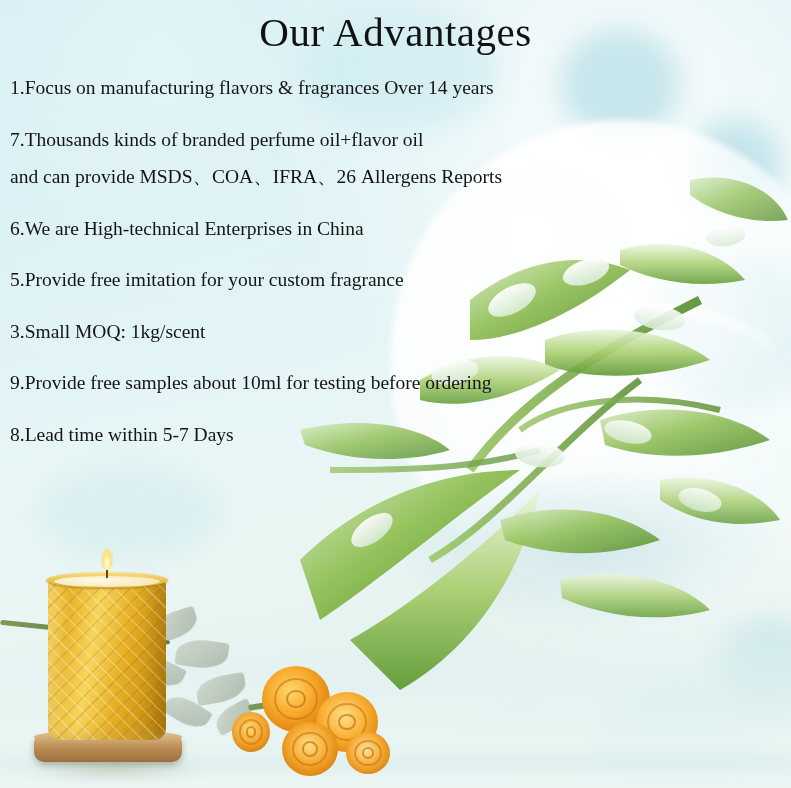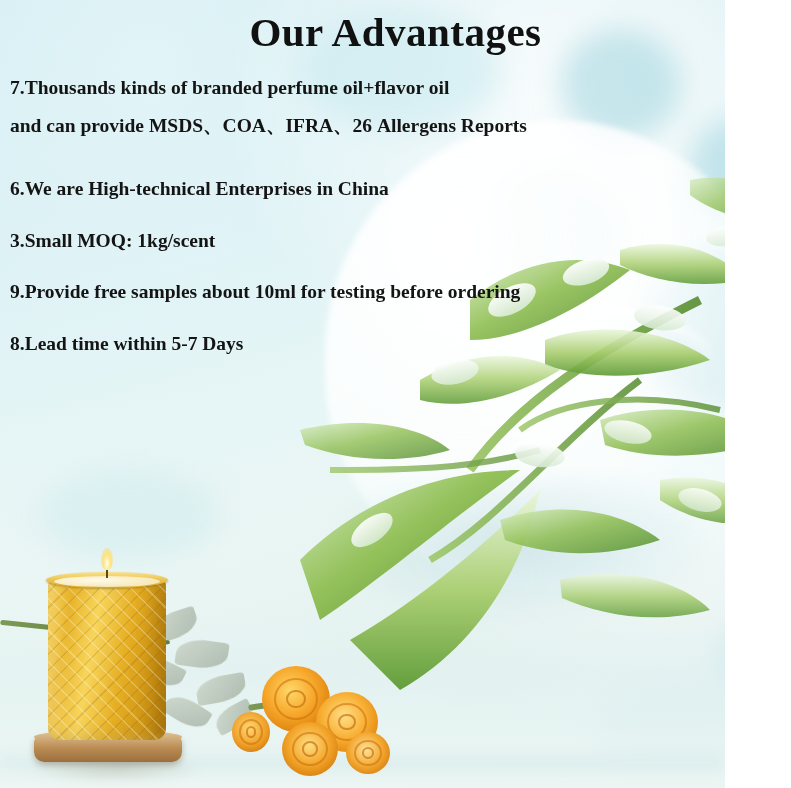--- a/index.html
+++ b/index.html
@@ -2,26 +2,25 @@
 <html><head>
 <meta charset="utf-8">
 <style>
   html, body {
     margin: 0;
     padding: 0;
     background: #ffffff;
   }
   #canvas {
     position: relative;
-    width: 725px;
+    width: 791px;
     height: 788px;
     overflow: hidden;
     font-family: "Liberation Serif", serif;
     background: #86efac;
-    font-weight: bold;
   }
 
   
   .bg-base {
     position: absolute;
     inset: 0;
     background:
       radial-gradient(circle at 78% 12%, rgba(255,255,255,0.85) 0%, rgba(255,255,255,0) 38%),
       radial-gradient(circle at 95% 55%, rgba(255,255,255,0.70) 0%, rgba(255,255,255,0) 40%),
       radial-gradient(circle at 20% 8%, rgba(226,245,248,0.95) 0%, rgba(226,245,248,0) 45%),
@@ -113,21 +112,21 @@
   }
   .line {
     font-size: 19.5px;
     color: #141414;
     line-height: 1.0;
     margin-bottom: 32px;
     white-space: nowrap;
   }
   .line.cont {
     margin-top: -14px;
-    margin-bottom: 44px;
+    margin-bottom: 32px;
   }
 
   
   .candle-wrap { position: absolute; left: 30px; top: 560px; width: 180px; height: 215px; }
   .candle-glass {
     position: absolute;
     left: 18px; top: 18px;
     width: 118px; height: 162px;
     border-radius: 8px 8px 12px 12px;
     background:
@@ -336,21 +335,23 @@
                 background: radial-gradient(circle at 48% 42%, #ffdf84 0%, #f3a52a 48%, #d2780a 85%, #a85a07 100%);"></div>
     <div class="rose" style="left:346px; top:732px; width:44px; height:42px;
                 background: radial-gradient(circle at 45% 42%, #ffe39a 0%, #f2a62e 50%, #cf770c 88%, #a3560a 100%);"></div>
     <div class="rose" style="left:232px; top:712px; width:38px; height:40px;
                 background: radial-gradient(circle at 45% 40%, #ffd873 0%, #ef9f26 55%, #c6720b 90%);"></div>
   </div>
 
   <div class="title">Our Advantages</div>
 
   <div class="lines">
+    <div class="line">1.Focus on manufacturing flavors &amp; fragrances Over 14 years</div>
     <div class="line">7.Thousands kinds of branded perfume oil+flavor oil</div>
     <div class="line cont">and can provide MSDS、COA、IFRA、26 Allergens Reports</div>
     <div class="line">6.We are High-technical Enterprises in China</div>
+    <div class="line">5.Provide free imitation for your custom fragrance</div>
     <div class="line">3.Small MOQ: 1kg/scent</div>
     <div class="line">9.Provide free samples about 10ml for testing before ordering</div>
     <div class="line">8.Lead time within 5-7 Days</div>
   </div>
 
 </div>
 
 </body></html>

